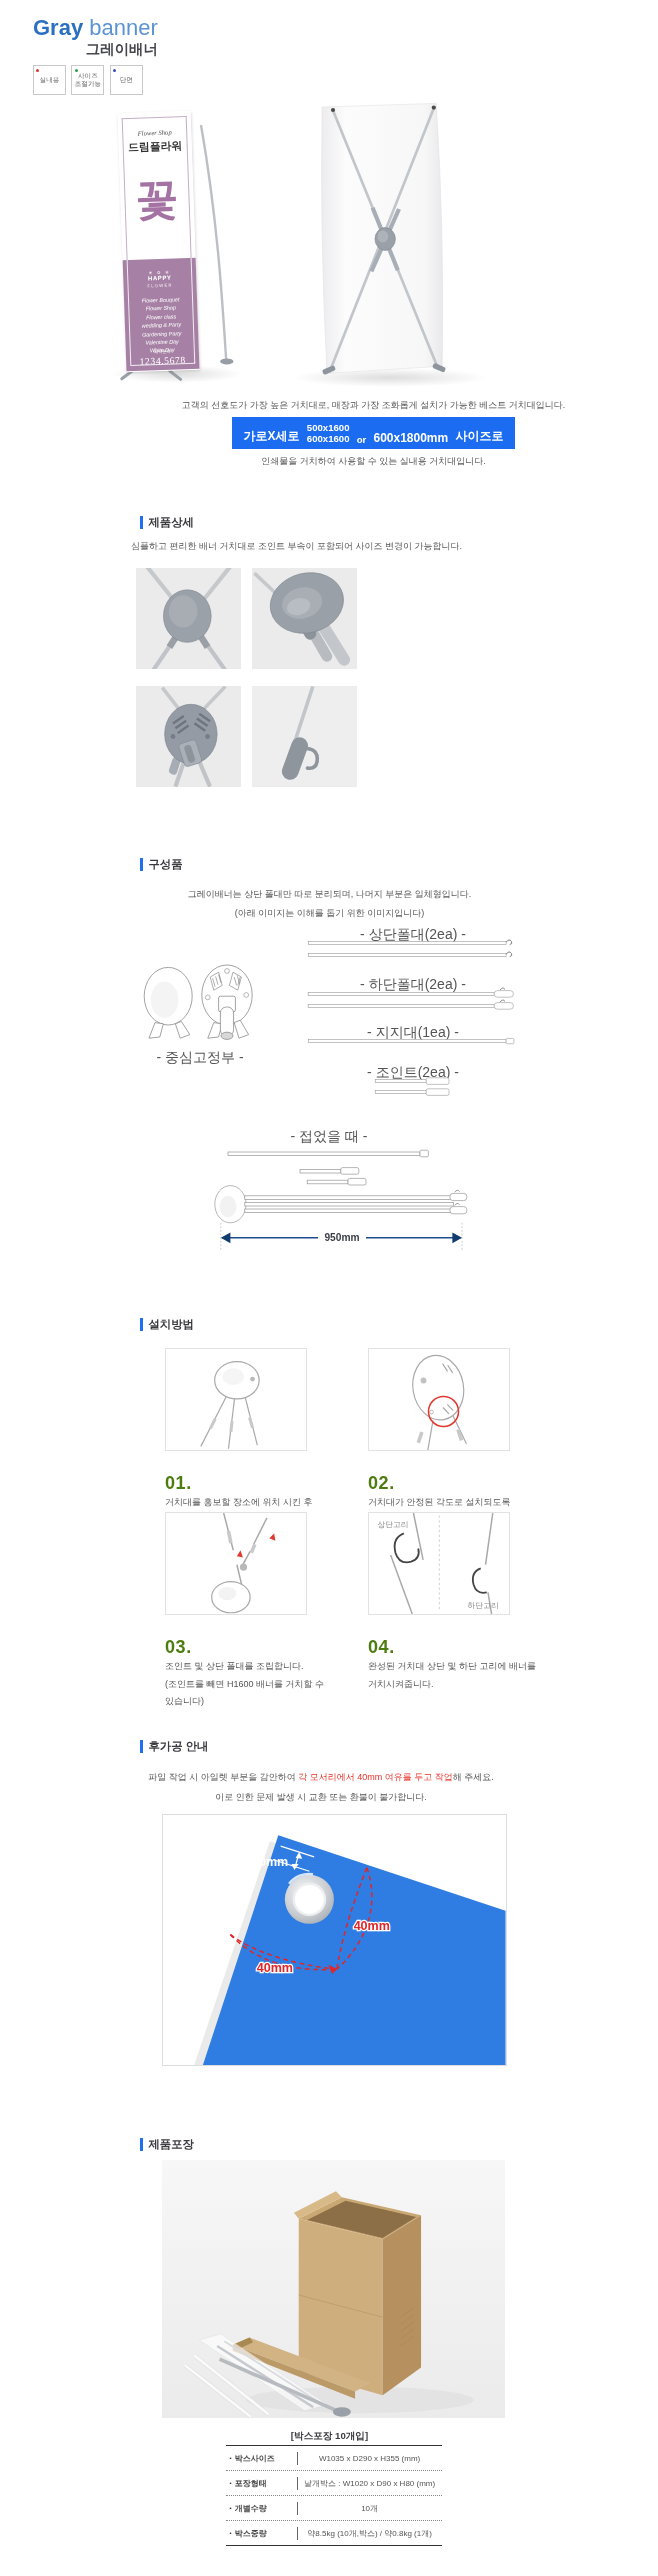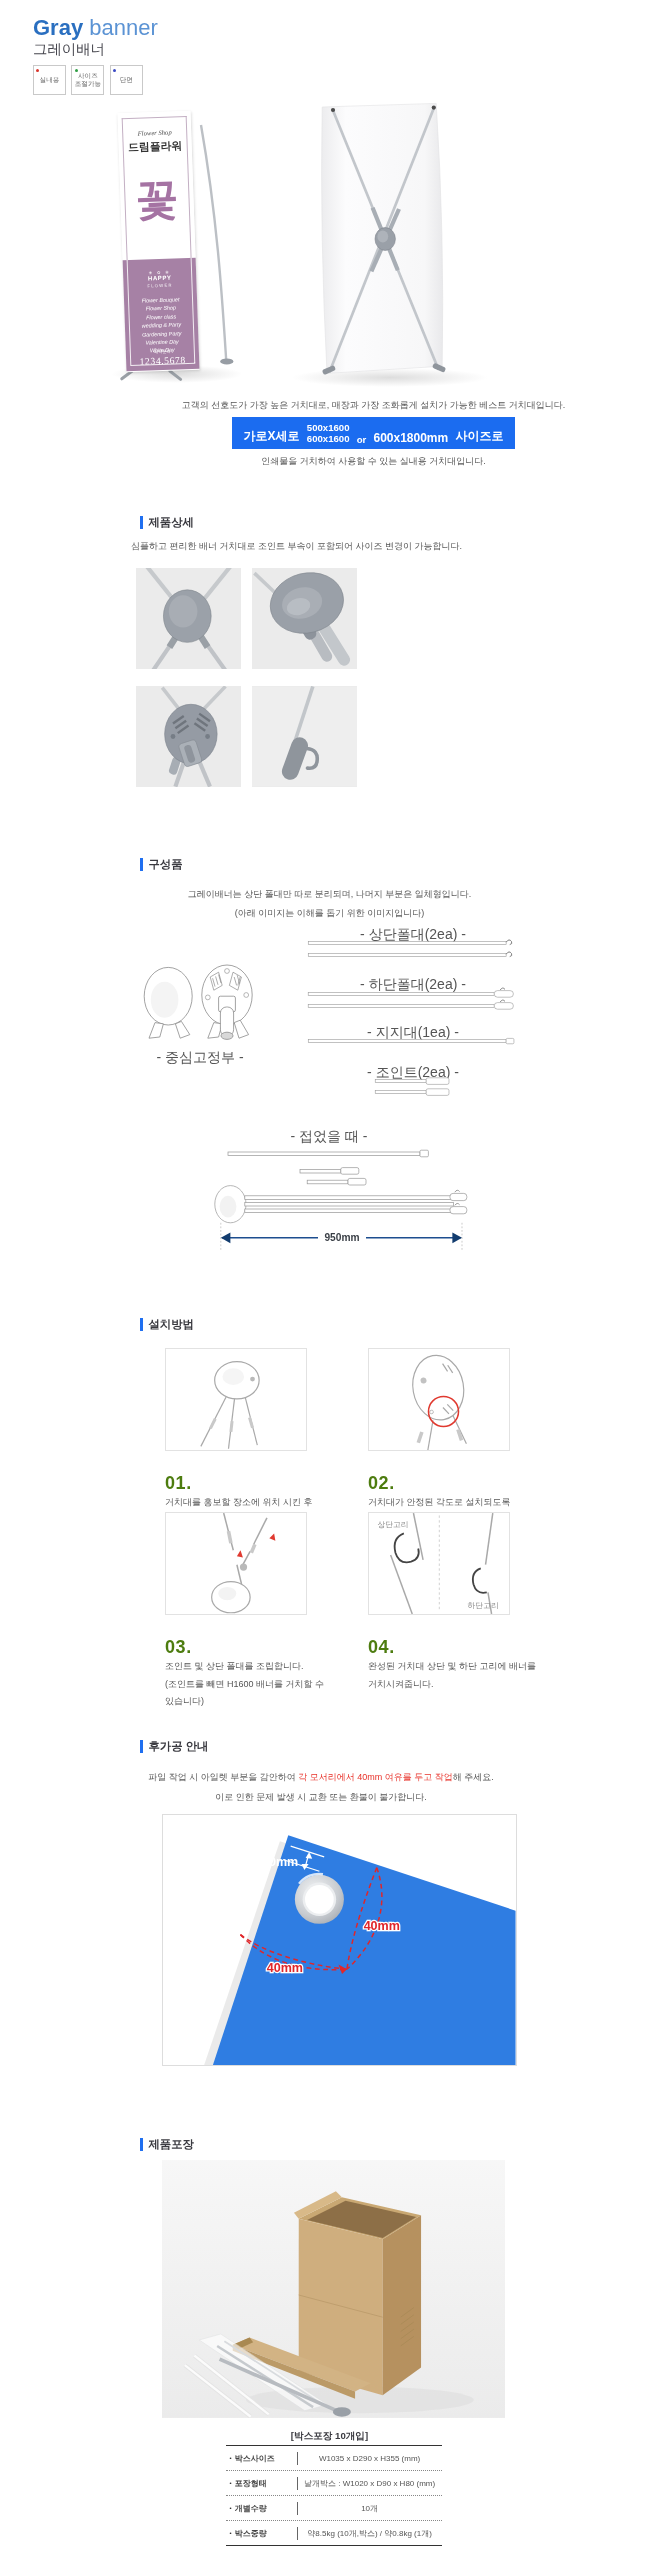--- a/index.html
+++ b/index.html
@@ -4,21 +4,21 @@
 <style>
   html,body{margin:0;padding:0;background:#fff;}
   .page{position:relative;width:659px;height:2576px;background:#fff;overflow:hidden;
         font-family:"Liberation Sans",sans-serif;color:#555;}
 
   
   .header-block{position:absolute;left:33px;top:15.6px;}
   .title-en{font-size:22px;line-height:1.05;}
   .title-en .bold{color:#2a6fc0;font-weight:bold;}
   .title-en .light{color:#5b93d4;font-weight:normal;}
-  .title-ko{font-size:14.4px;font-weight:normal;color:#46464e;margin-top:1.8px;}
+  .title-ko{font-size:14.4px;font-weight:bold;color:#46464e;margin-top:1.8px;text-align:right;}
   .badge-row{display:flex;gap:5.4px;margin-top:6px;}
   .badge{position:relative;width:31px;height:27.6px;border:0.6px solid #c9c9c9;
          display:flex;flex-direction:column;align-items:center;justify-content:center;
          font-size:6.6px;color:#666;line-height:1.2;background:#fff;}
   .badge .dot{position:absolute;left:2.4px;top:2.4px;width:3px;height:3px;border-radius:50%;}
   .dot-r{background:#d9342b;} .dot-g{background:#2f9e44;} .dot-b{background:#3a49c4;}
 
   
   .hero{position:absolute;left:111px;top:101px;width:395px;height:289px;}
   .hero-shadow{position:absolute;border-radius:50%;
@@ -79,21 +79,21 @@
   .step-card{position:absolute;width:168px;}
   .step-img{width:140px;height:101px;border:0.6px solid #e2e2e2;background:#fff;overflow:hidden;}
   .step-num{margin-top:22px;font-size:18px;font-weight:bold;color:#4d7c0f;letter-spacing:0.6px;}
   .step-line{font-size:9px;color:#555;line-height:1.95;white-space:nowrap;}
 
   
   .finish-text{position:absolute;left:0;top:1767px;width:642px;text-align:center;
         font-size:9px;color:#555;line-height:20px;}
   .red-text{color:#e8322a;}
   .finish-img{position:absolute;left:162px;top:1814px;width:343px;height:250px;
-        border:0.6px solid #ddd;background:#fff;overflow:hidden;padding-left:10px;}
+        border:0.6px solid #ddd;background:#fff;overflow:hidden;}
 
   
   .pack-photo{position:absolute;left:162px;top:2160px;width:343px;height:258px;overflow:hidden;}
   .pack-title{position:absolute;left:0;top:2430px;width:659px;text-align:center;
         font-size:9.6px;font-weight:bold;color:#3a3a40;}
   .pack-table{position:absolute;left:226px;top:2445px;width:216px;
         border-top:1.2px solid #333;border-bottom:1.2px solid #333;}
   .pt-row{display:flex;align-items:center;height:24px;border-bottom:0.6px dotted #888;}
   .pt-row:last-child{border-bottom:none;}
   .pt-label{width:67px;padding-left:3.6px;font-size:8px;color:#444;font-weight:bold;display:flex;align-items:center;gap:3px;}

